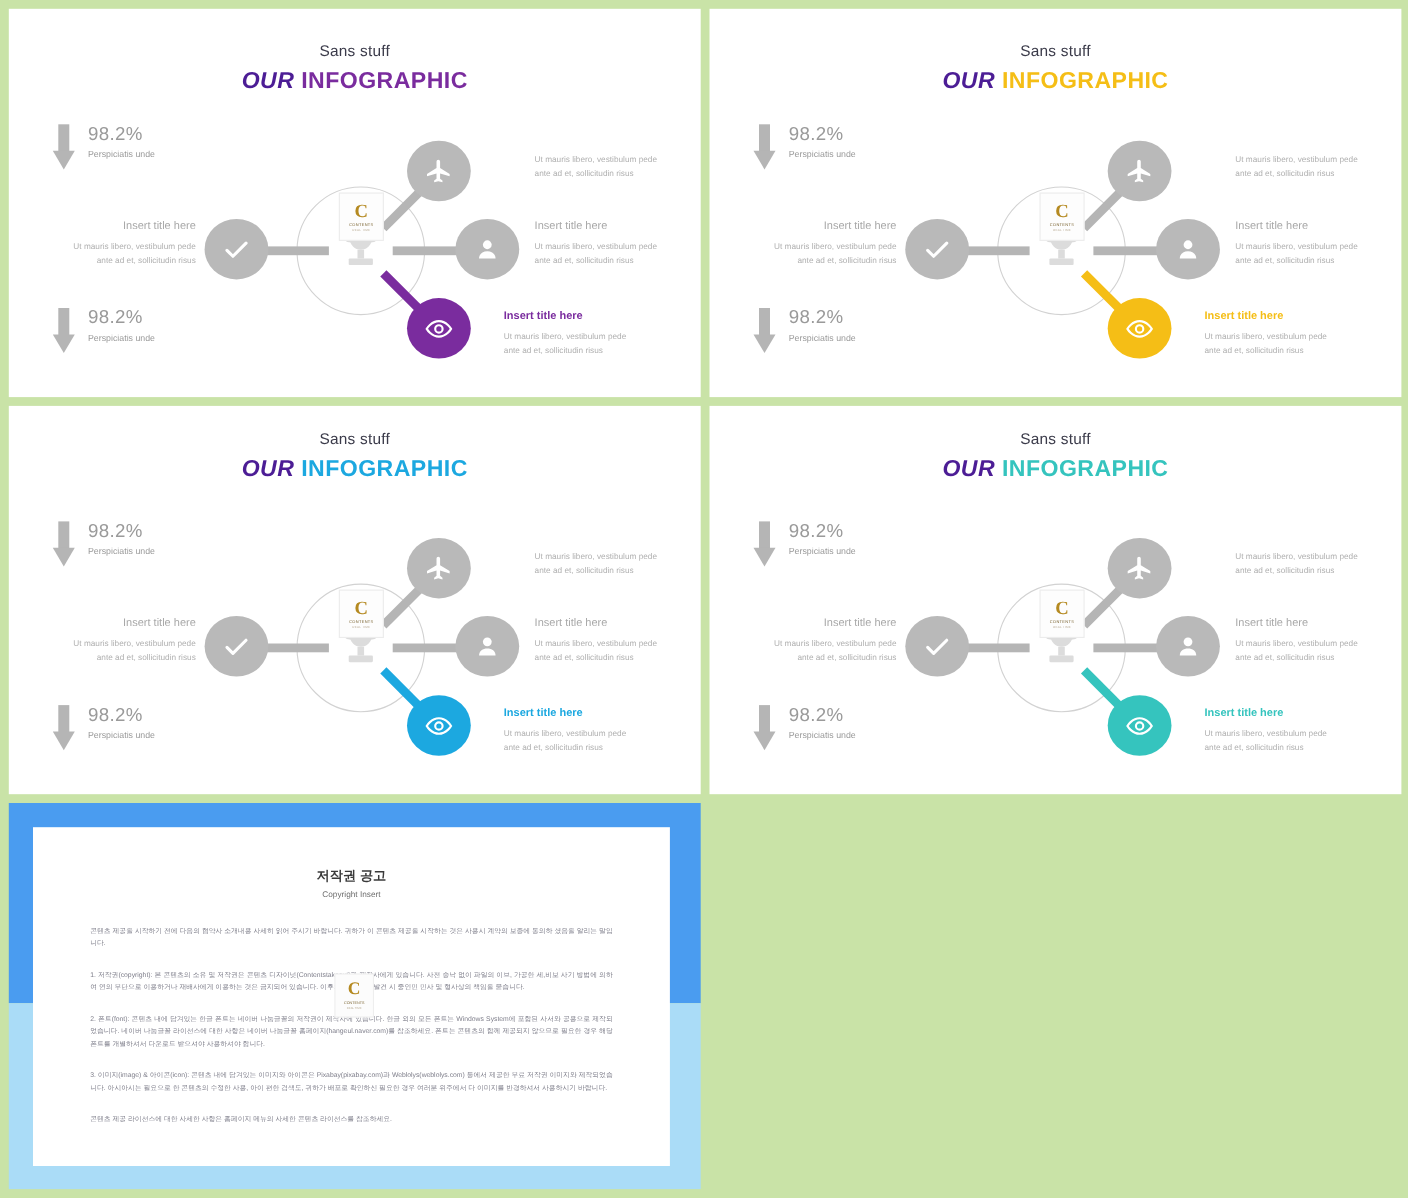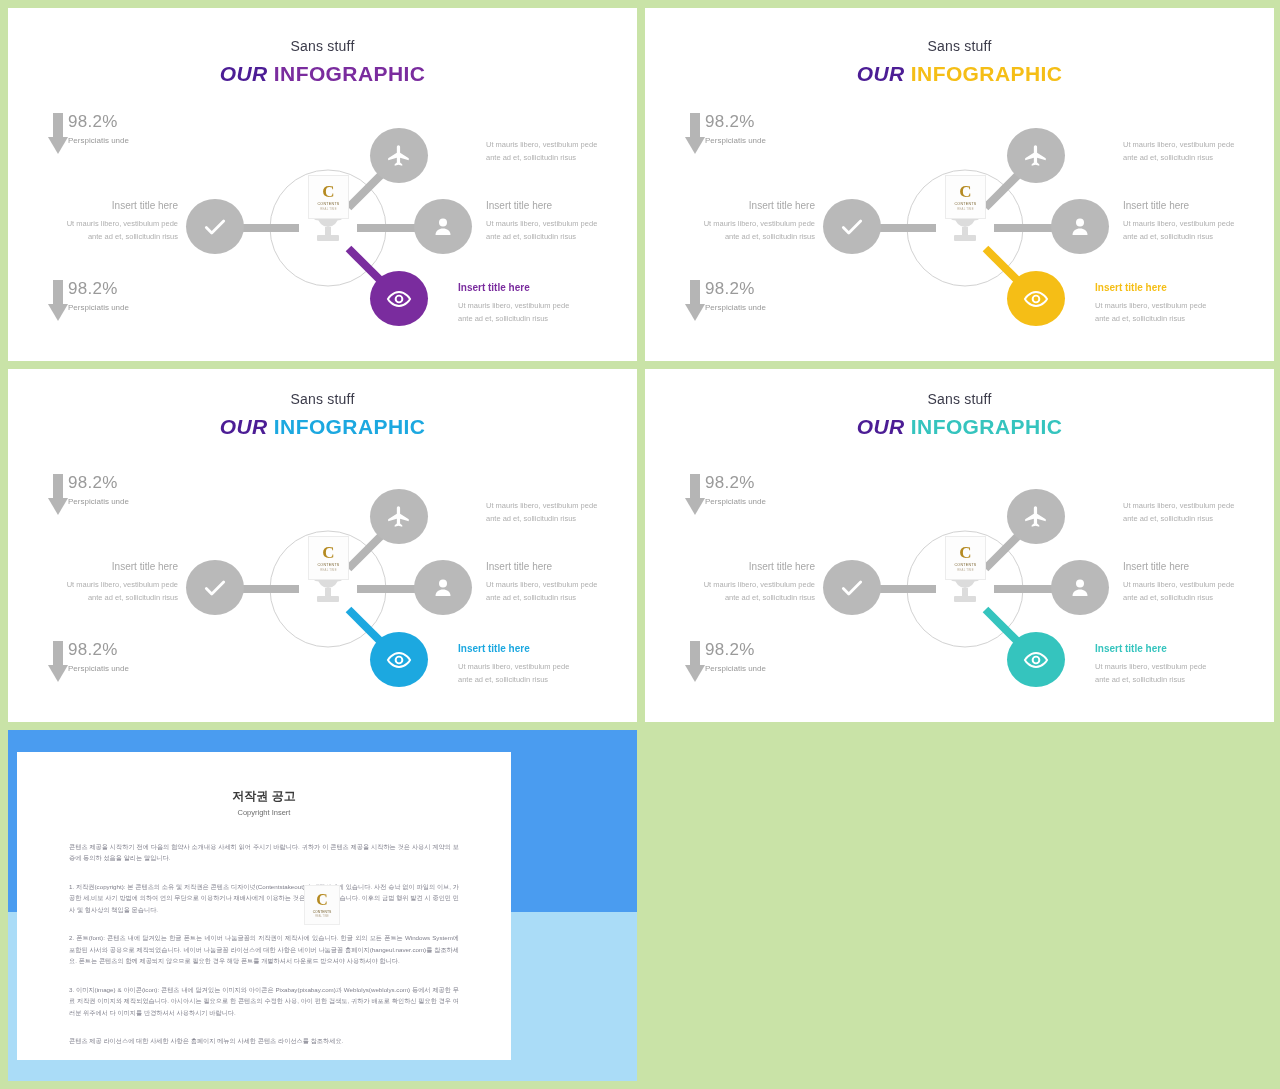--- a/index.html
+++ b/index.html
@@ -38,21 +38,21 @@
     position: absolute; left: 5px; top: 0; width: 10px; height: 25px;
     background: #b5b5b5;
   }
   .stat .arrow .head {
     position: absolute; left: 0; top: 24px;
     width: 0; height: 0;
     border-left: 10px solid transparent;
     border-right: 10px solid transparent;
     border-top: 17px solid #b5b5b5;
   }
-  .stat .txt { }
+  .stat .txt { margin-left: 12px; }
   .stat .pct { font-size: 17px; color: #9a9a9a; line-height: 1.1; letter-spacing: .3px; }
   .stat .sub { font-size: 8px; color: #9a9a9a; margin-top: 4px; }
 
   
   .tblock { position: absolute; }
   .tblock .ttl { font-size: 10px; color: #a8a8a8; margin-bottom: 6px; }
   .tblock .bdy { font-size: 7.5px; color: #b0b0b0; line-height: 1.75; }
   .tblock.accent .ttl { font-weight: bold; }
   .tblock.right { text-align: left; }
   .tblock.left { text-align: right; }
@@ -558,21 +558,21 @@
         <div class="bdy" style="white-space:pre-line;">Ut mauris libero, vestibulum pede
 ante ad et, sollicitudin risus</div>
       </div>
     </div>
   </div>
 
   <div class="cpanel" style="left:8px; top:730px; width:629px; height:351px;">
     <div class="band-top" style="left:0; top:0; width:629px; height:182px; background:#4a9cf0;"></div>
     <div class="band-bot" style="left:0; top:182px; width:629px; height:169px; background:#aadcf7;"></div>
 
-    <div class="sheet" style="left:9px; top:22px; width:494px; height:308px;">
+    <div class="sheet" style="left:22px; top:22px; width:579px; height:308px;">
       <div class="c-title">저작권 공고</div>
       <div class="c-sub">Copyright Insert</div>
       <div class="c-para first">콘텐츠 제공을 시작하기 전에 다음의 협약사 소개내용 사세히 읽어 주시기 바랍니다. 귀하가 이 콘텐츠 제공을 시작하는 것은 사용시 계약의 보증에 동의하 셨음을 알리는 말입니다.</div>
       <div class="c-para">1. 저작권(copyright): 본 콘텐츠의 소유 및 저작권은 콘텐츠 디자이넛(Contentstakeout)과 제작사에게 있습니다. 사전 승낙 없이 파일의 이브, 가공한 세,비보 사기 방법에 의하여 연의 무단으로 이용하거나 재배사에게 이용하는 것은 금지되어 있습니다. 이후의 금법 행위 발견 시 중인민 민사 및 형사상의 책임을 묻습니다.</div>
       <div class="c-para">2. 폰트(font): 콘텐츠 내에 담겨있는 한글 폰트는 네이버 나눔글꼴의 저작권이 제작사에 있습니다. 한글 외의 모든 폰트는 Windows System에 포함된 사서와 공용으로 제작되었습니다. 네이버 나눔글꼴 라이선스에 대한 사항은 네이버 나눔글꼴 홈페이지(hangeul.naver.com)를 참조하세요. 폰트는 콘텐츠의 함께 제공되지 않으므로 필요한 경우 해당 폰트를 개별하셔서 다운로드 받으셔야 사용하셔야 합니다.</div>
       <div class="c-para">3. 이미지(image) &amp; 아이콘(icon): 콘텐츠 내에 담겨있는 이미지와 아이콘은 Pixabay(pixabay.com)과 Weblolys(weblolys.com) 등에서 제공한 무료 저작권 이미지와 제작되었습니다. 아시아시는 필요으로 한 콘텐츠의 수정한 사용, 아이 편한 검색도, 귀하가 배포로 확인하신 필요한 경우 여러분 위주에서 다 이미지를 반경하셔서 사용하시기 바랍니다.</div>
       <div class="c-para">콘텐츠 제공 라이선스에 대한 사세한 사항은 홈페이지 메뉴의 사세한 콘텐츠 라이선스를 참조하세요.</div>
     </div>
 
     <div class="wm" style="left:296px; top:155px; width:36px; height:40px;">

